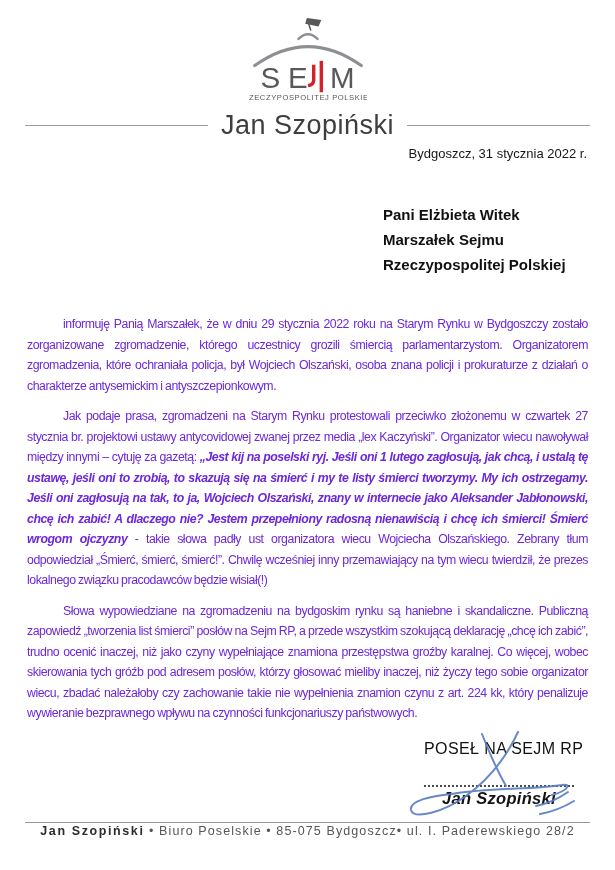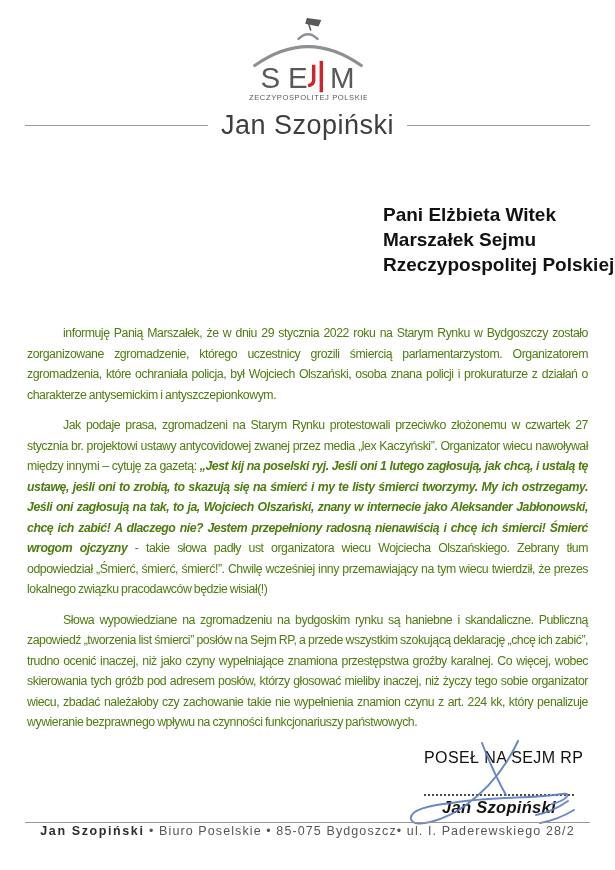--- a/index.html
+++ b/index.html
@@ -11,32 +11,32 @@
     color:#1c1c1c;
     overflow:hidden;
   }
   
   .logo{position:absolute;top:14px;left:0;right:0;display:flex;justify-content:center;}
   .banner{position:absolute;top:110px;left:25px;right:25px;display:flex;align-items:center;gap:13px;}
   .banner .rule{flex:1;height:1px;background:#9d9d9d;}
   .hname{font-size:27px;color:#3e3e3e;letter-spacing:.5px;white-space:nowrap;}
   
   .date{position:absolute;top:146px;right:28px;font-size:13px;color:#161616;}
-  .recipient{position:absolute;top:202px;left:383px;font-weight:bold;font-size:19px;line-height:25px;color:#111;}
+  .recipient{position:absolute;top:202px;left:383px;font-weight:bold;font-size:15px;line-height:25px;color:#111;}
   
   .content{position:absolute;top:314px;left:27px;right:27px;}
   .content p{
-    margin:9px 0 10px 0;
+    margin:0 0 10px 0;
     text-align:justify;
     text-indent:36px;
     font-size:12.3px;
     line-height:20.5px;
     letter-spacing:-0.45px;
     word-spacing:-0.5px;
-    color:#4d7c0f;
+    color:#6d28d9;
   }
   .bq{font-weight:bold;font-style:italic;}
   
   .sigwrap{display:flex;justify-content:flex-end;margin-top:16px;padding-right:14px;}
   .sigrel{position:relative;width:150px;text-align:center;}
   .role{font-size:16px;letter-spacing:.4px;color:#111;white-space:nowrap;}
   .dots{border-top:2px dotted #4a4a4a;margin-top:27px;}
   .signame{font-weight:bold;font-style:italic;font-size:16.5px;margin-top:2px;color:#131313;letter-spacing:.3px;}
   .scribble{position:absolute;top:-12px;left:-34px;width:215px;height:112px;overflow:visible;pointer-events:none;}
   
@@ -78,20 +78,21 @@
       <text x="62" y="89" font-size="8" text-anchor="middle" letter-spacing="0.6" fill="#58595b">RZECZYPOSPOLITEJ POLSKIEJ</text>
     </svg>
   </div>
 
   <div class="banner">
     <span class="rule"></span>
     <span class="hname">Jan Szopiński</span>
     <span class="rule"></span>
   </div>
 
+  <div class="date">Bydgoszcz, 31 stycznia 2022 r.</div>
 
   <div class="recipient">
     <div>Pani Elżbieta Witek</div>
     <div>Marszałek Sejmu</div>
     <div>Rzeczypospolitej Polskiej</div>
   </div>
 
   <div class="content">
     <p><span>informuję Panią Marszałek, że w dniu 29 stycznia 2022 roku na Starym Rynku w Bydgoszczy zostało zorganizowane zgromadzenie, którego uczestnicy grozili śmiercią parlamentarzystom. Organizatorem zgromadzenia, które ochraniała policja, był Wojciech Olszański, osoba znana policji i prokuraturze z działań o charakterze antysemickim i antyszczepionkowym.</span></p>
     <p><span>Jak podaje prasa, zgromadzeni na Starym Rynku protestowali przeciwko złożonemu w czwartek 27 stycznia br. projektowi ustawy antycovidowej zwanej przez media „lex Kaczyński”. Organizator wiecu nawoływał między innymi – cytuję za gazetą: </span><span class="bq">„Jest kij na poselski ryj. Jeśli oni 1 lutego zagłosują, jak chcą, i ustalą tę ustawę, jeśli oni to zrobią, to skazują się na śmierć i my te listy śmierci tworzymy. My ich ostrzegamy. Jeśli oni zagłosują na tak, to ja, Wojciech Olszański, znany w internecie jako Aleksander Jabłonowski, chcę ich zabić! A dlaczego nie? Jestem przepełniony radosną nienawiścią i chcę ich śmierci! Śmierć wrogom ojczyzny</span><span> - takie słowa padły ust organizatora wiecu Wojciecha Olszańskiego. Zebrany tłum odpowiedział „Śmierć, śmierć, śmierć!”. Chwilę wcześniej inny przemawiający na tym wiecu twierdził, że prezes lokalnego związku pracodawców będzie wisiał(!)</span></p>

